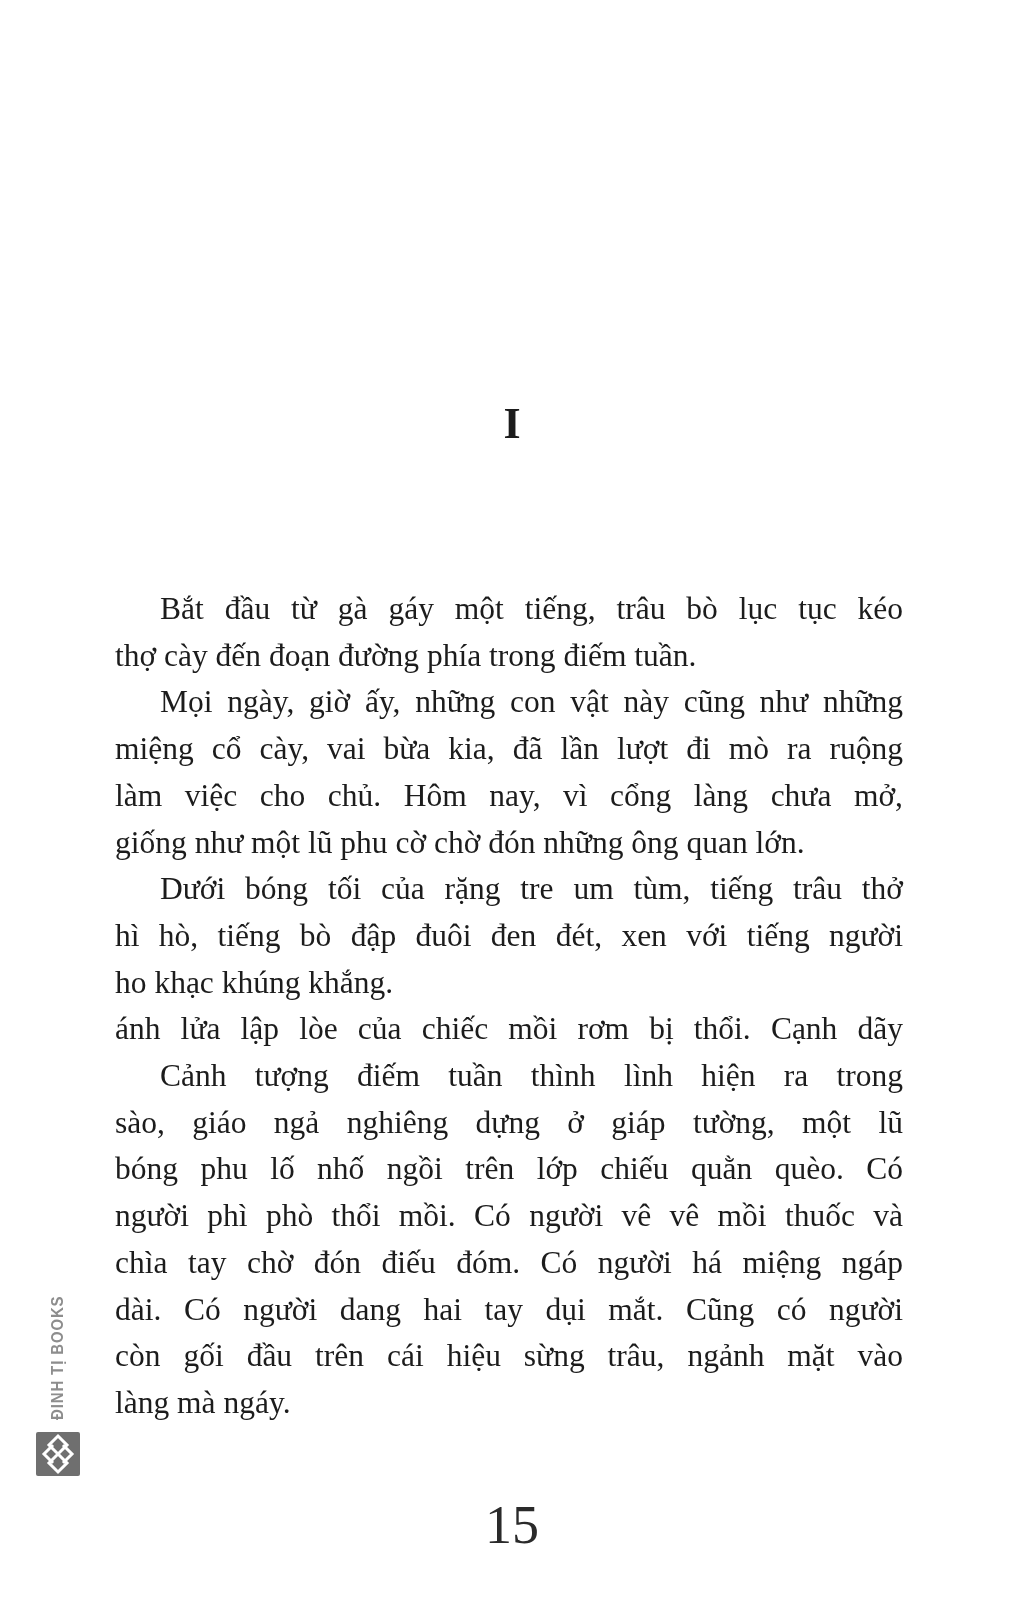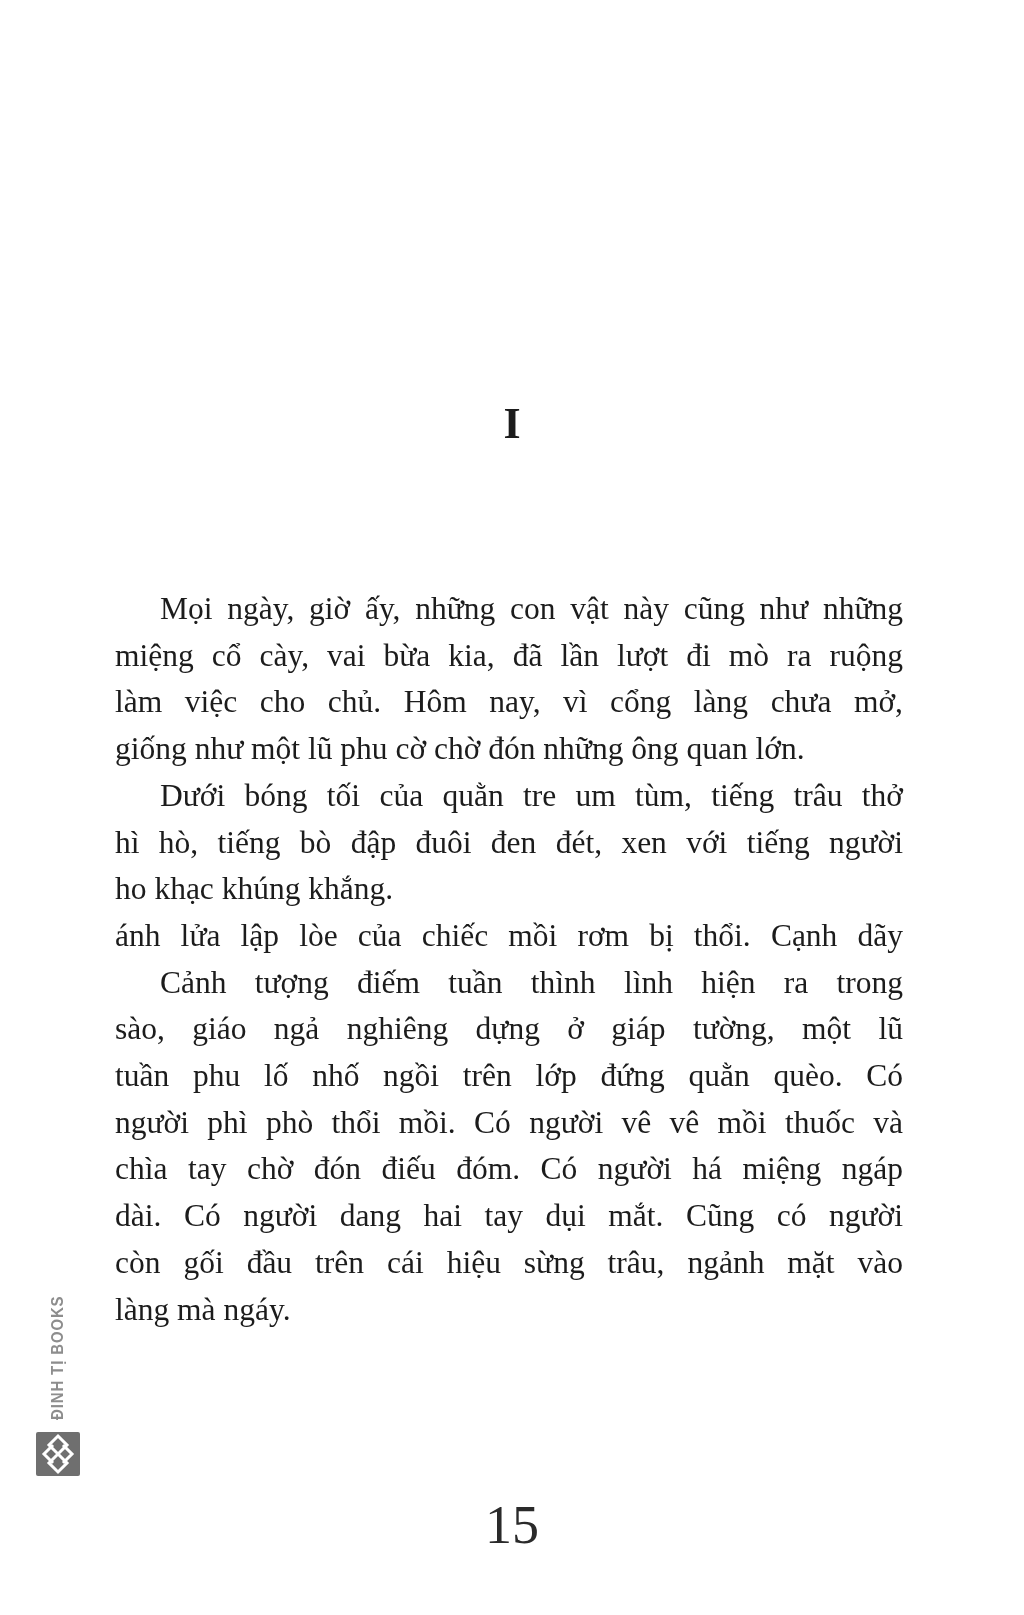--- a/index.html
+++ b/index.html
@@ -86,35 +86,39 @@
 </style>
 </head>
 <body>
 
 <div class="page">
 
   <div class="chapter-heading">I</div>
 
   <div class="text-block" style="color: rgb(28, 28, 28);">
       <div class="paragraph">
+        <div class="line first">Bắt đầu từ gà gáy một tiếng, trâu bò lục tục kéo</div>
+        <div class="line last">thợ cày đến đoạn đường phía trong điếm tuần.</div>
+      </div>
+      <div class="paragraph">
         <div class="line first">Mọi ngày, giờ ấy, những con vật này cũng như những</div>
         <div class="line">miệng cổ cày, vai bừa kia, đã lần lượt đi mò ra ruộng</div>
         <div class="line">làm việc cho chủ. Hôm nay, vì cổng làng chưa mở,</div>
         <div class="line last">giống như một lũ phu cờ chờ đón những ông quan lớn.</div>
       </div>
       <div class="paragraph">
-        <div class="line first">Dưới bóng tối của quằn tre um tùm, tiếng trâu thở</div>
+        <div class="line first">Dưới bóng tối của rặng tre um tùm, tiếng trâu thở</div>
         <div class="line">hì hò, tiếng bò đập đuôi đen đét, xen với tiếng người</div>
         <div class="line last">ho khạc khúng khắng.</div>
       </div>
       <div class="paragraph">
         <div class="line">ánh lửa lập lòe của chiếc mồi rơm bị thổi. Cạnh dãy</div>
         <div class="line first">Cảnh tượng điếm tuần thình lình hiện ra trong</div>
         <div class="line">sào, giáo ngả nghiêng dựng ở giáp tường, một lũ</div>
-        <div class="line">tuần phu lố nhố ngồi trên lớp đứng quằn quèo. Có</div>
+        <div class="line">bóng phu lố nhố ngồi trên lớp chiếu quằn quèo. Có</div>
         <div class="line">người phì phò thổi mồi. Có người vê vê mồi thuốc và</div>
         <div class="line">chìa tay chờ đón điếu đóm. Có người há miệng ngáp</div>
         <div class="line">dài. Có người dang hai tay dụi mắt. Cũng có người</div>
         <div class="line">còn gối đầu trên cái hiệu sừng trâu, ngảnh mặt vào</div>
         <div class="line last">làng mà ngáy.</div>
       </div>
     </div>
 
   <div class="watermark-text-anchor">
     <span class="watermark-text" style="color: rgb(141, 141, 141);">ĐINH TỊ BOOKS</span>

